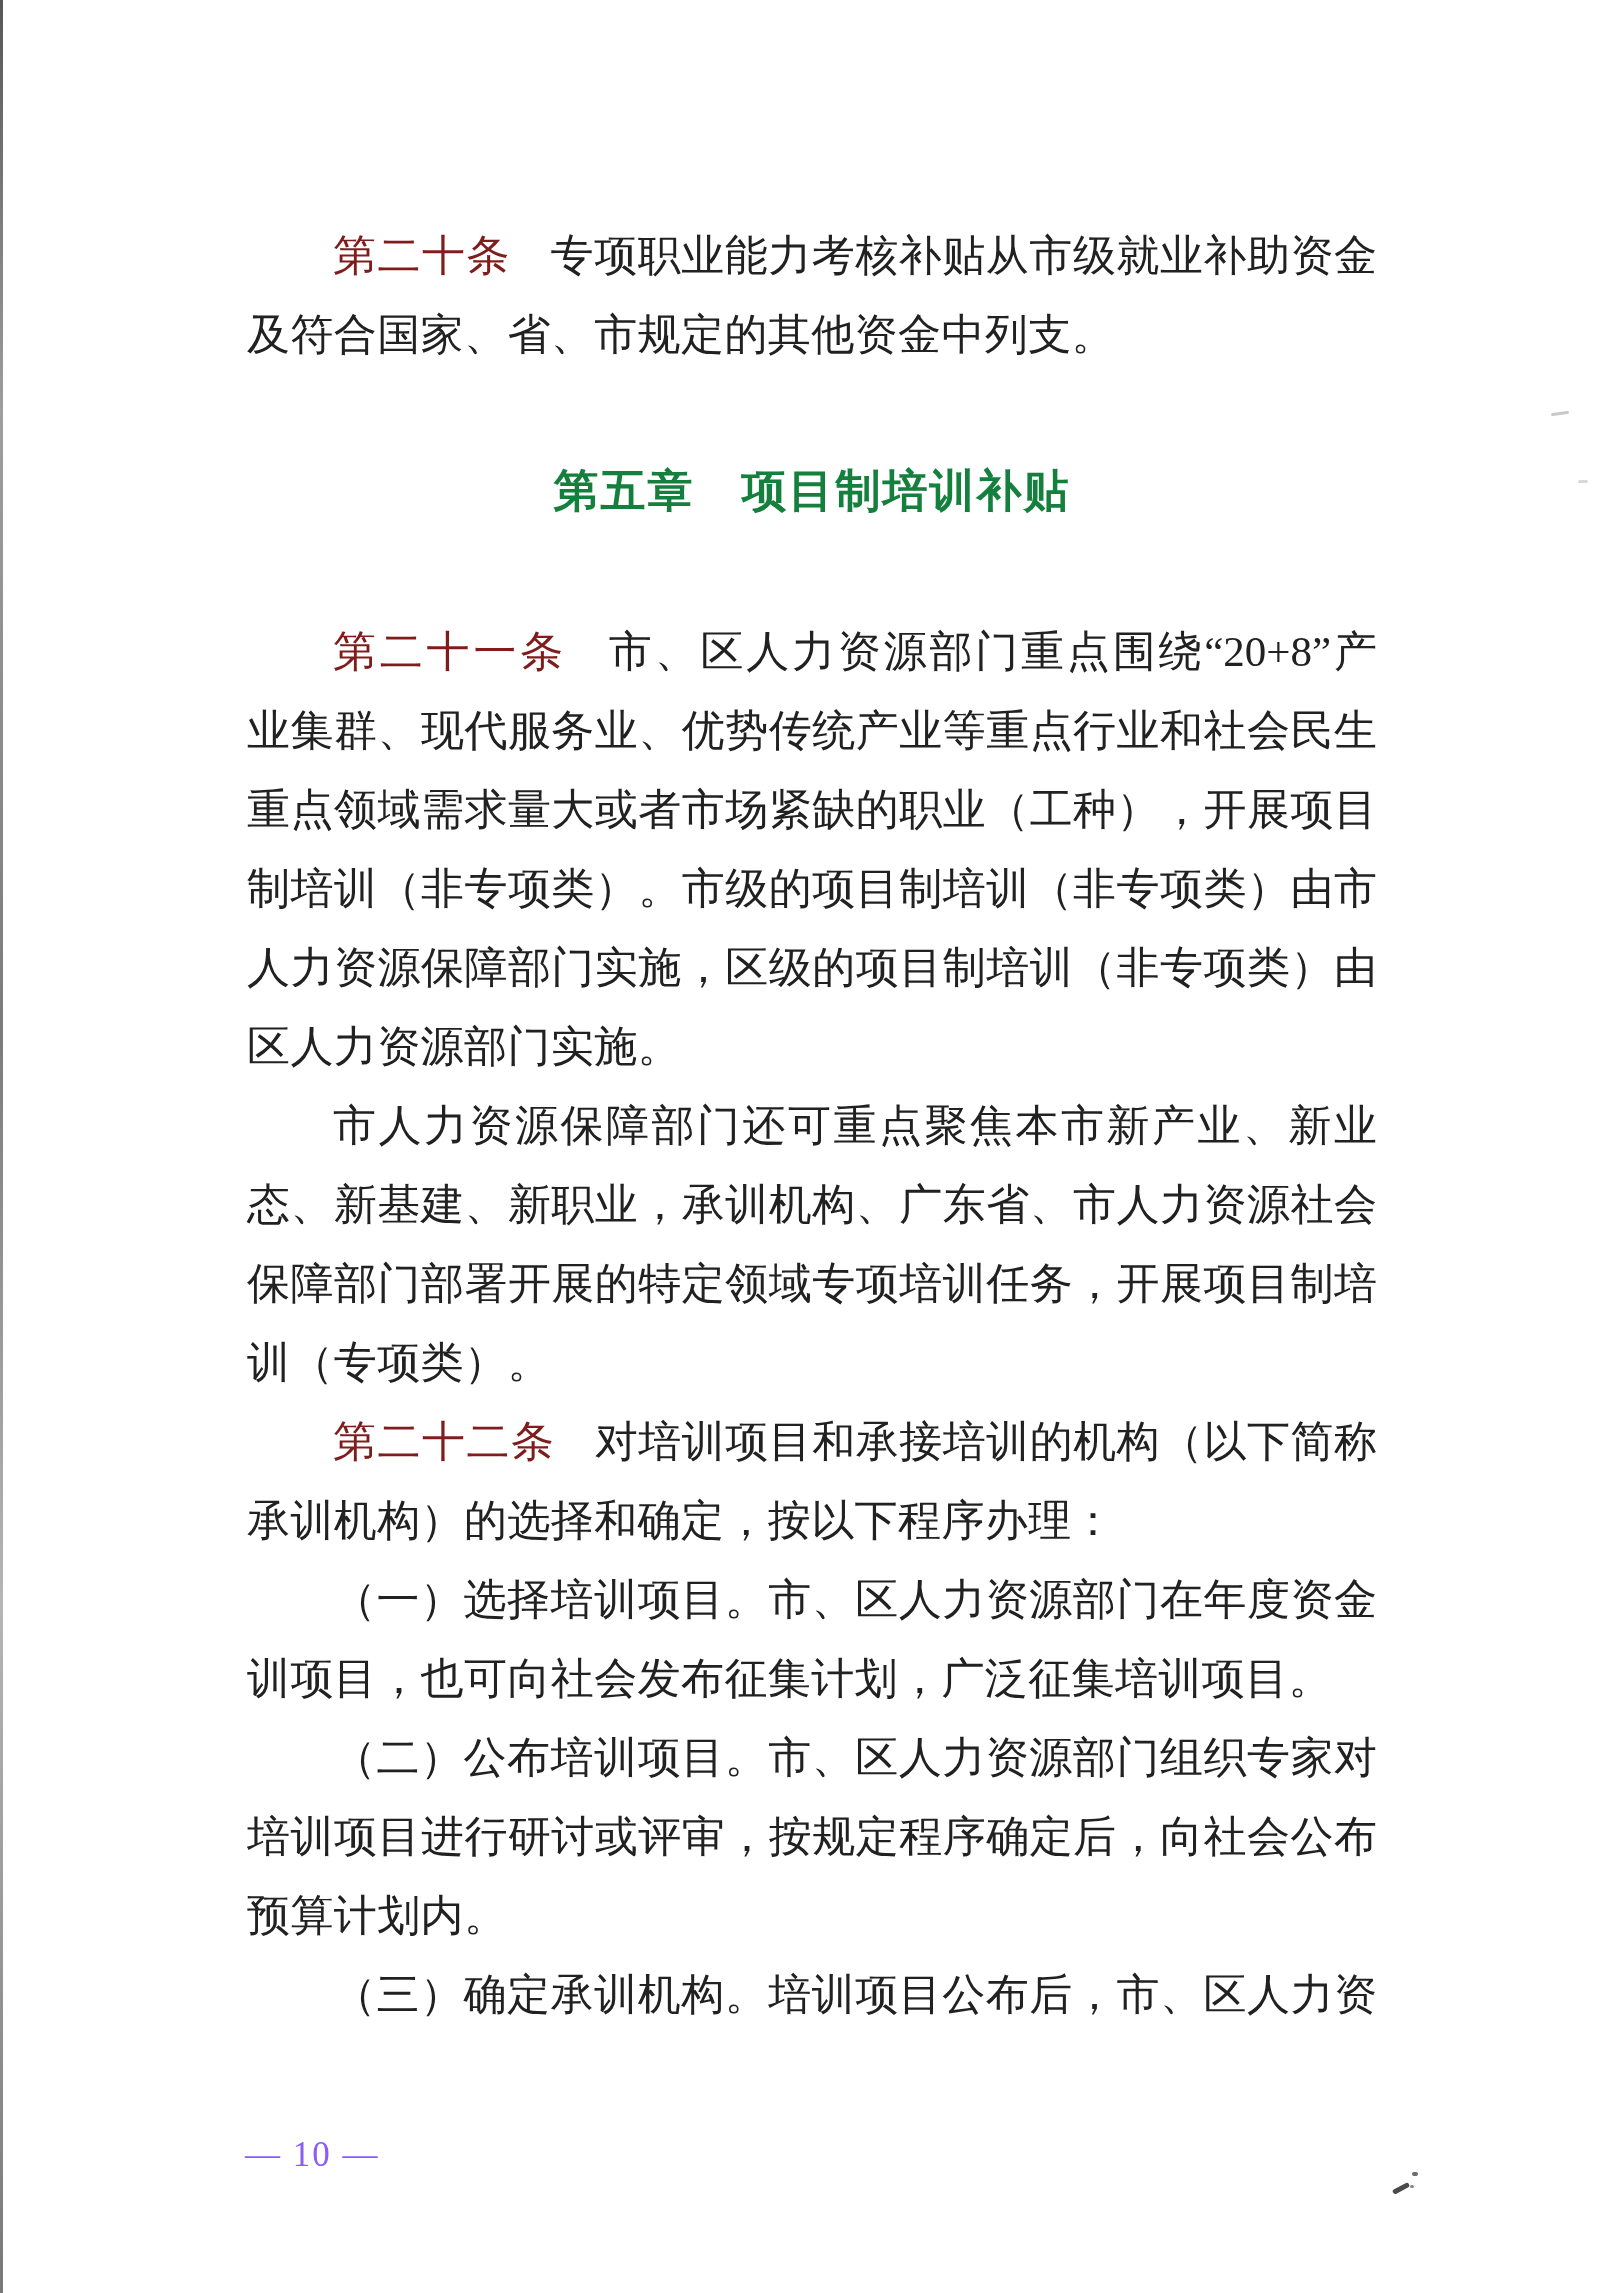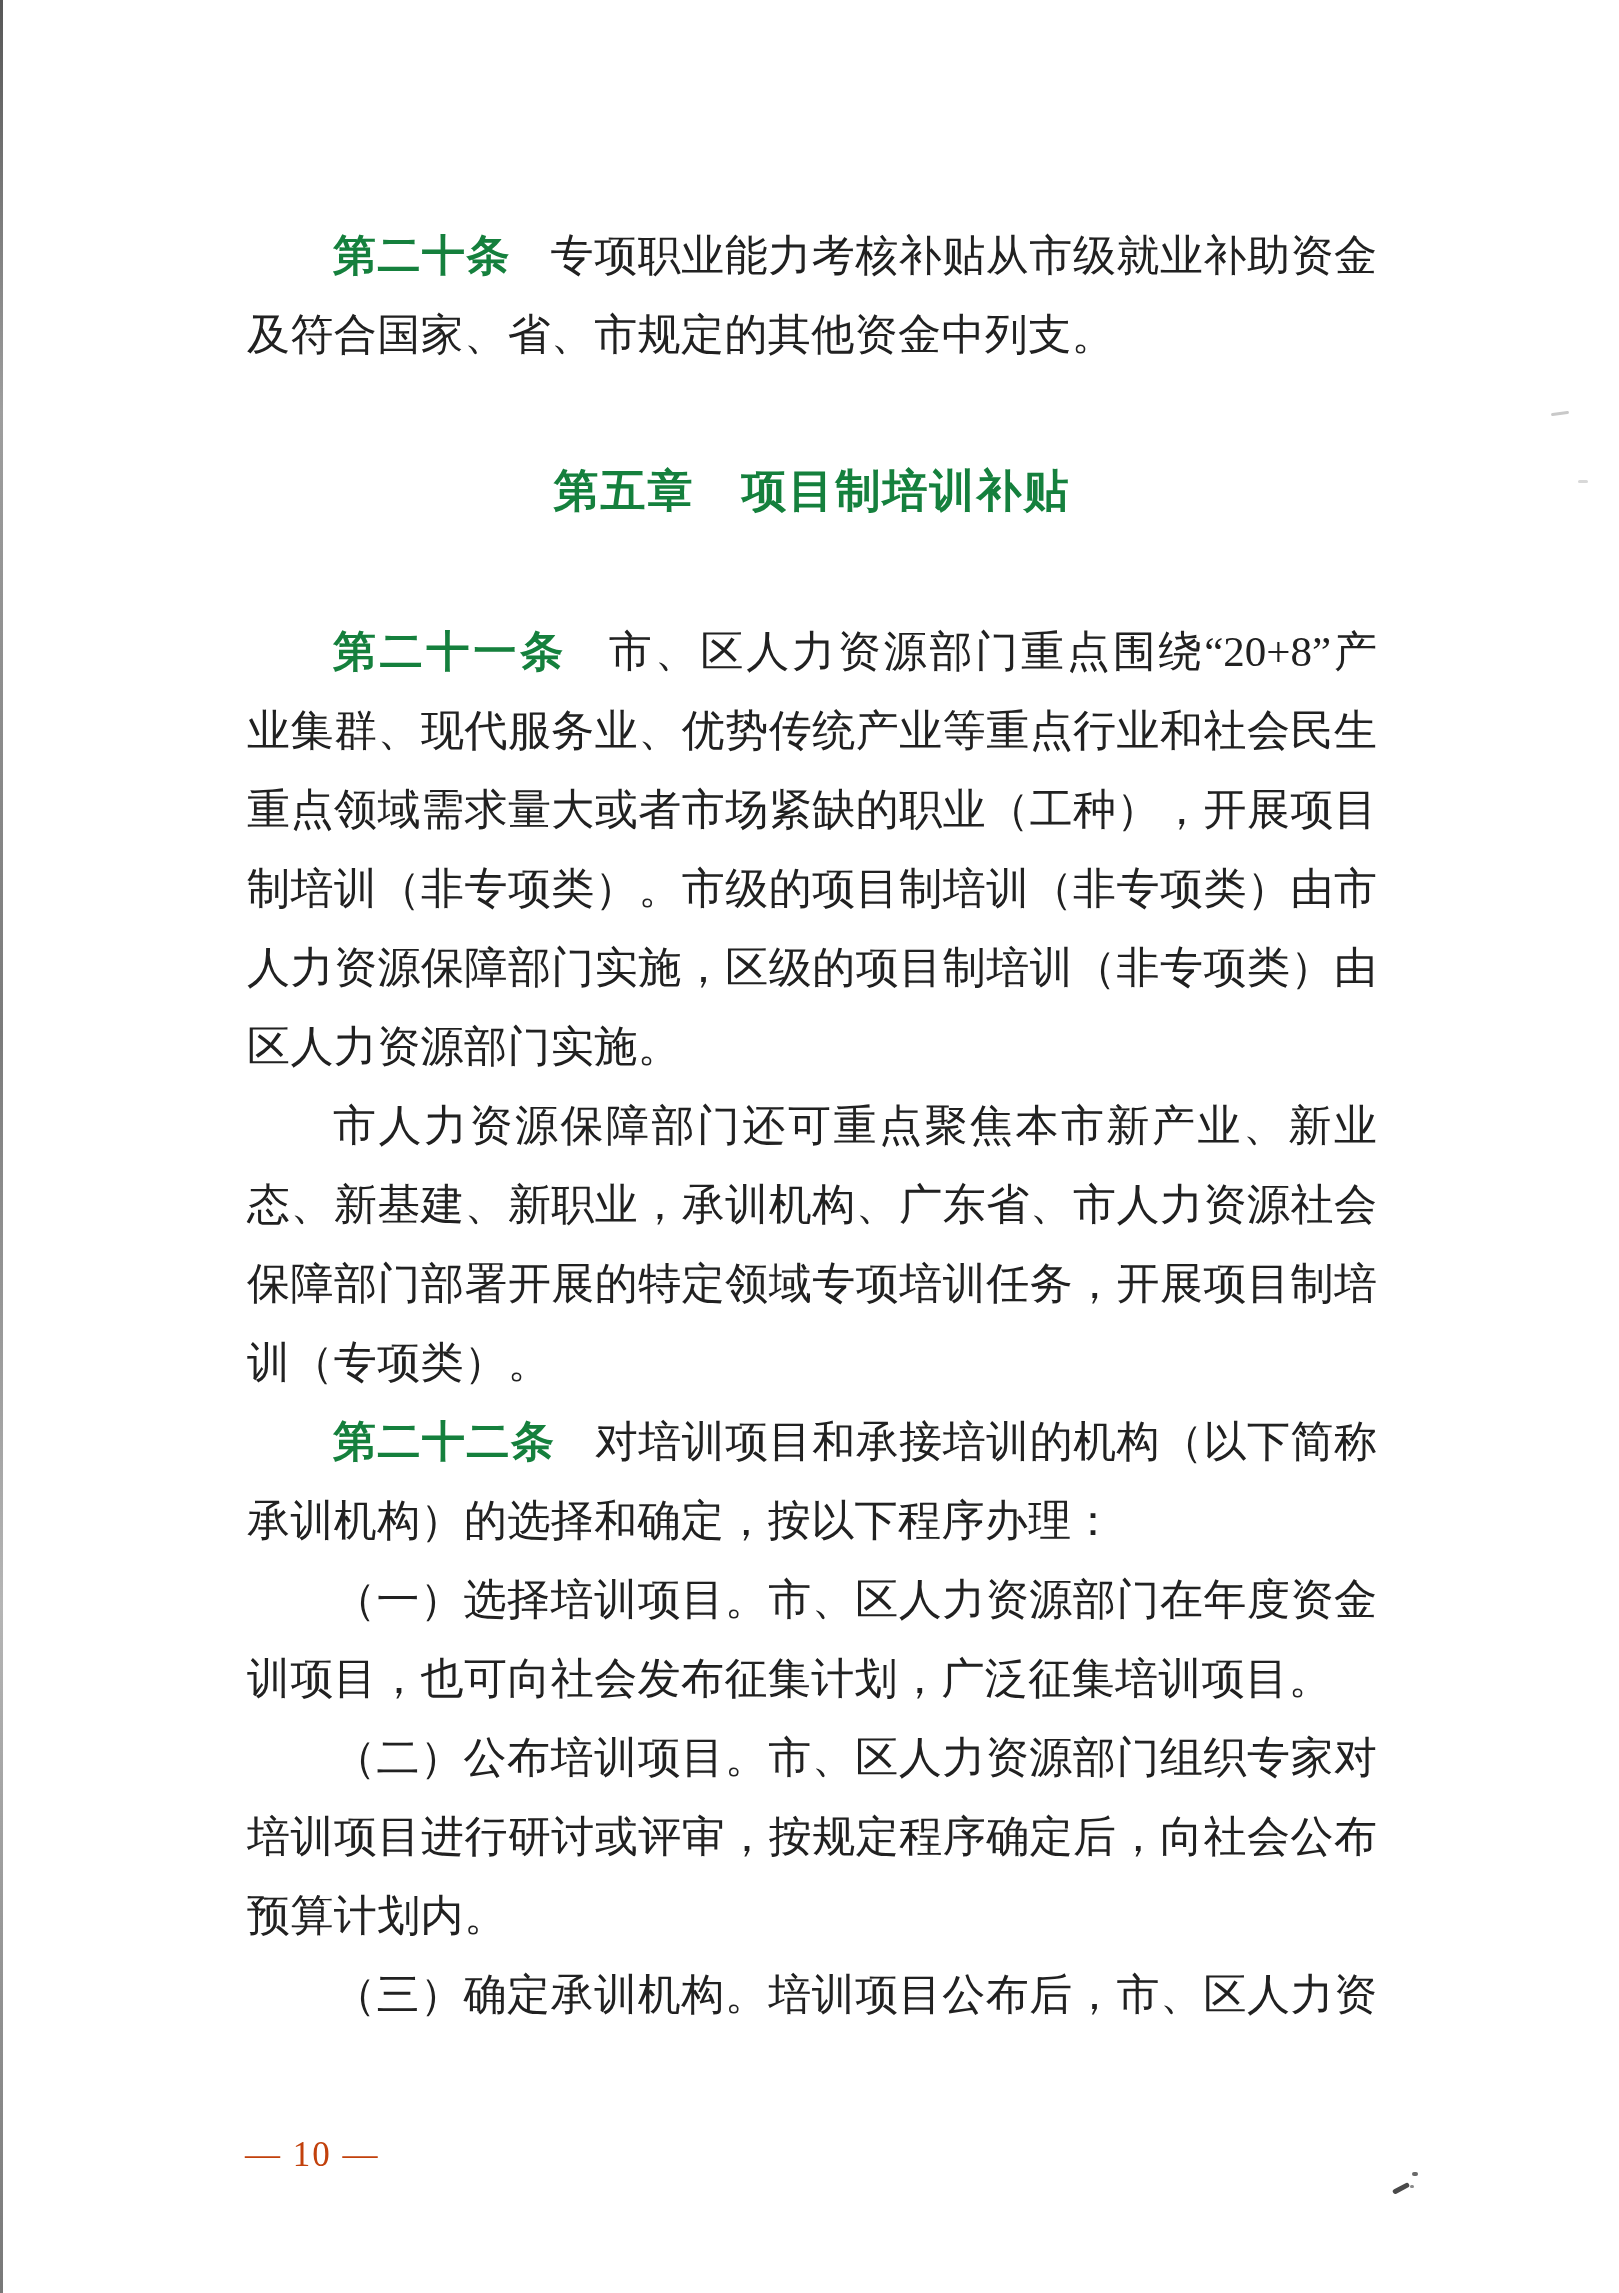--- a/index.html
+++ b/index.html
@@ -32,36 +32,36 @@
   .line.j{
     white-space:normal;
     text-align:justify;
     text-align-last:justify;
     text-justify:inter-character;
     letter-spacing:0;
   }
   .line.ind{padding-left:86px;}
   .line b{
     font-family:"Liberation Sans","DejaVu Sans",sans-serif;
-    font-weight:700;color:#15803d;
+    font-weight:400;color:#7f1d1d;
     letter-spacing:1px;
   }
   .gap{display:inline-block;width:39px;}
   .chapter-heading{
     height:79px;line-height:79px;
     margin-top:77px;margin-bottom:82px;
     text-align:center;
     font-family:"Liberation Sans","DejaVu Sans",sans-serif;
     font-weight:700;
     font-size:45px;color:#15803d;
     letter-spacing:2px;
   }
   .footer{
     position:absolute;left:245px;top:2135px;
-    font-size:35px;letter-spacing:2px;color:#c2410c;
+    font-size:35px;letter-spacing:2px;color:#8b5cf6;
   }
   
   .speck{position:absolute;border-radius:2px;}
   .speck-a{left:1551px;top:412px;width:17.6px;height:2.9px;background:#c9c9c9;transform:rotate(-8deg);}
   .speck-b{left:1578px;top:480px;width:9.8px;height:2.9px;background:#d8d8d8;}
   .speck-c{left:1392px;top:2186px;width:17.6px;height:4.9px;background:#4a4a4a;transform:rotate(-28deg);border-radius:2.9px;}
   .speck-d{left:1412px;top:2172px;width:5.9px;height:3.9px;background:#6a6a6a;}
   .speck-e{left:1410px;top:2185px;width:3.9px;height:2.9px;background:#8a8a8a;}
 </style>
 </head>

